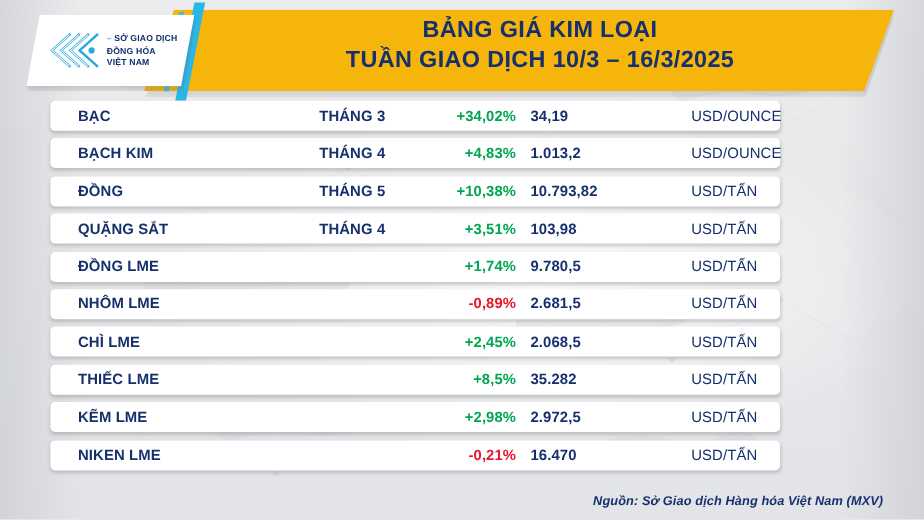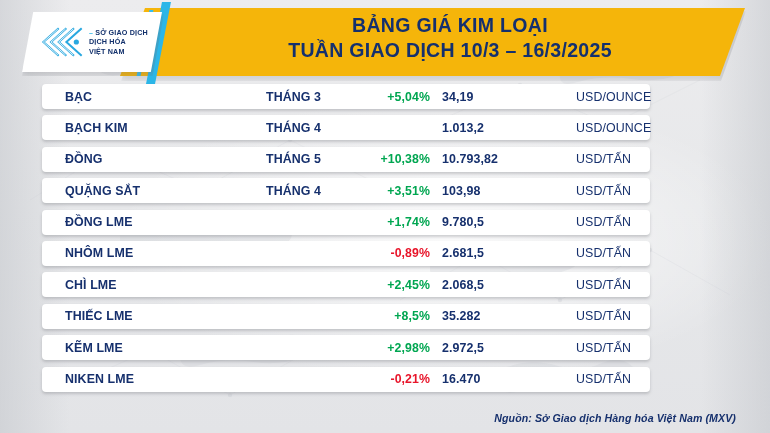--- a/index.html
+++ b/index.html
@@ -200,46 +200,47 @@
           <g fill="none" stroke="#ffffff" stroke-width="1.1">
             <path d="M26 5 L7 22 L26 39"></path>
             <path d="M36 5 L17 22 L36 39"></path>
             <path d="M46 5 L27 22 L46 39"></path>
           </g>
           <circle cx="50" cy="22" r="3.4" fill="#29a8e0"></circle>
         </svg>
         <div class="logo-text">
           <div><span class="tick">–</span>
             <span>SỞ GIAO DỊCH</span></div>
-          <div>DỊCH HÓA</div>
+          <div>ĐỒNG HÓA</div>
           <div>VIỆT NAM</div>
         </div>
       </div>
     </div>
 
     <div class="title-block">
       <div class="title-line1">BẢNG GIÁ KIM LOẠI</div>
       <div class="title-line2">TUẦN GIAO DỊCH 10/3 – 16/3/2025</div>
     </div>
   </div>
 
   <div id="table">
       <div class="row-wrap">
         <div class="row">
           <div class="c-name">BẠC</div>
           <div class="c-month">THÁNG 3</div>
-          <div class="c-change up">+5,04%</div>
+          <div class="c-change up">+34,02%</div>
           <div class="c-price">34,19</div>
           <div class="c-unit">USD/OUNCE</div>
         </div>
       </div>
       <div class="row-wrap">
         <div class="row">
           <div class="c-name">BẠCH KIM</div>
           <div class="c-month">THÁNG 4</div>
+          <div class="c-change up">+4,83%</div>
           <div class="c-price">1.013,2</div>
           <div class="c-unit">USD/OUNCE</div>
         </div>
       </div>
       <div class="row-wrap">
         <div class="row">
           <div class="c-name">ĐỒNG</div>
           <div class="c-month">THÁNG 5</div>
           <div class="c-change up">+10,38%</div>
           <div class="c-price">10.793,82</div>

